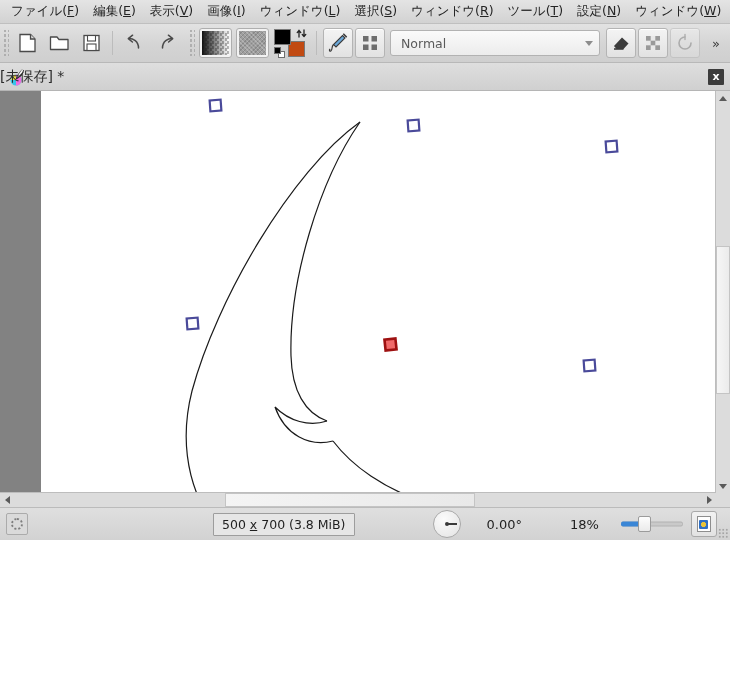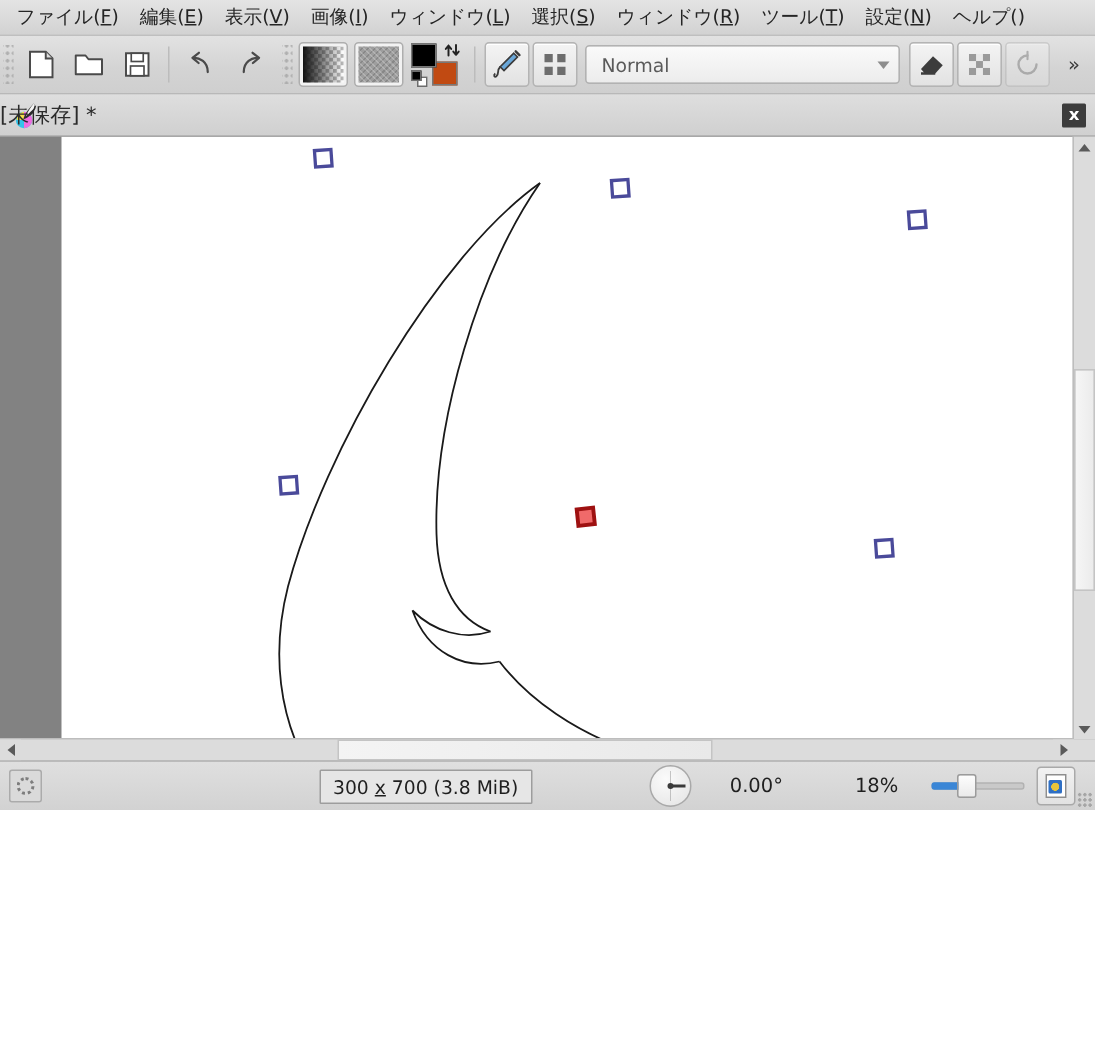--- a/index.html
+++ b/index.html
@@ -408,20 +408,21 @@
   <div class="menubar">
     <div class="menu-item"><span>ファイル</span>(<span class="mn">F</span>)</div>
     <div class="menu-item"><span>編集</span>(<span class="mn">E</span>)</div>
     <div class="menu-item"><span>表示</span>(<span class="mn">V</span>)</div>
     <div class="menu-item"><span>画像</span>(<span class="mn">I</span>)</div>
     <div class="menu-item"><span>ウィンドウ</span>(<span class="mn">L</span>)</div>
     <div class="menu-item"><span>選択</span>(<span class="mn">S</span>)</div>
     <div class="menu-item"><span>ウィンドウ</span>(<span class="mn">R</span>)</div>
     <div class="menu-item"><span>ツール</span>(<span class="mn">T</span>)</div>
     <div class="menu-item"><span>設定</span>(<span class="mn">N</span>)</div>
+    <div class="menu-item"><span>ウィンドウ</span>(<span class="mn">W</span>)</div>
     <div class="menu-item"><span>ヘルプ</span>()</div>
   </div>
 
   <div class="toolbar">
     <div class="grip"></div>
 
     <div class="tb-btn">
       <svg width="19" height="20" viewBox="0 0 19 20">
         <path d="M2 1.5 H12.5 L17 6 V18.5 H2 Z" fill="#fff" stroke="#4a4a4a" stroke-width="1.3"></path>
         <path d="M12.5 1.5 V6 H17" fill="#dcdcdc" stroke="#4a4a4a" stroke-width="1.3"></path>
@@ -606,21 +607,21 @@
 
     <div class="sb-corner"></div>
   </div>
 
   <div class="statusbar">
     <div class="sel-indicator">
       <div class="sel-dash"></div>
     </div>
 
     <div class="size-field">
-      <span>300 </span><u>x</u><span> 700 (3.8 MiB)</span>
+      <span>500 </span><u>x</u><span> 700 (3.8 MiB)</span>
     </div>
 
     <div class="rot-dial">
       <div class="ticks"></div>
       <div class="needle"></div>
       <div class="hub"></div>
     </div>
 
     <div class="rot-val">0.00°</div>
     <div class="zoom-val">18%</div>

